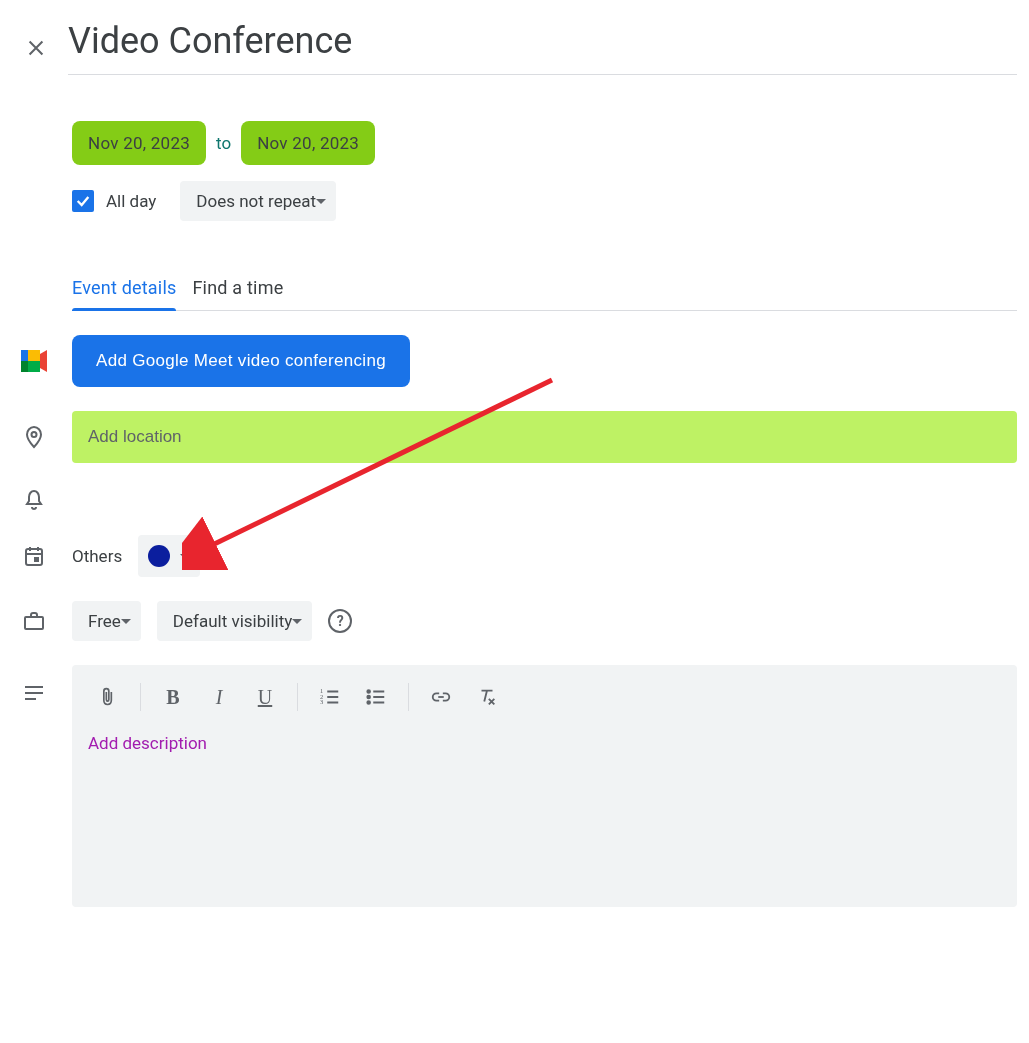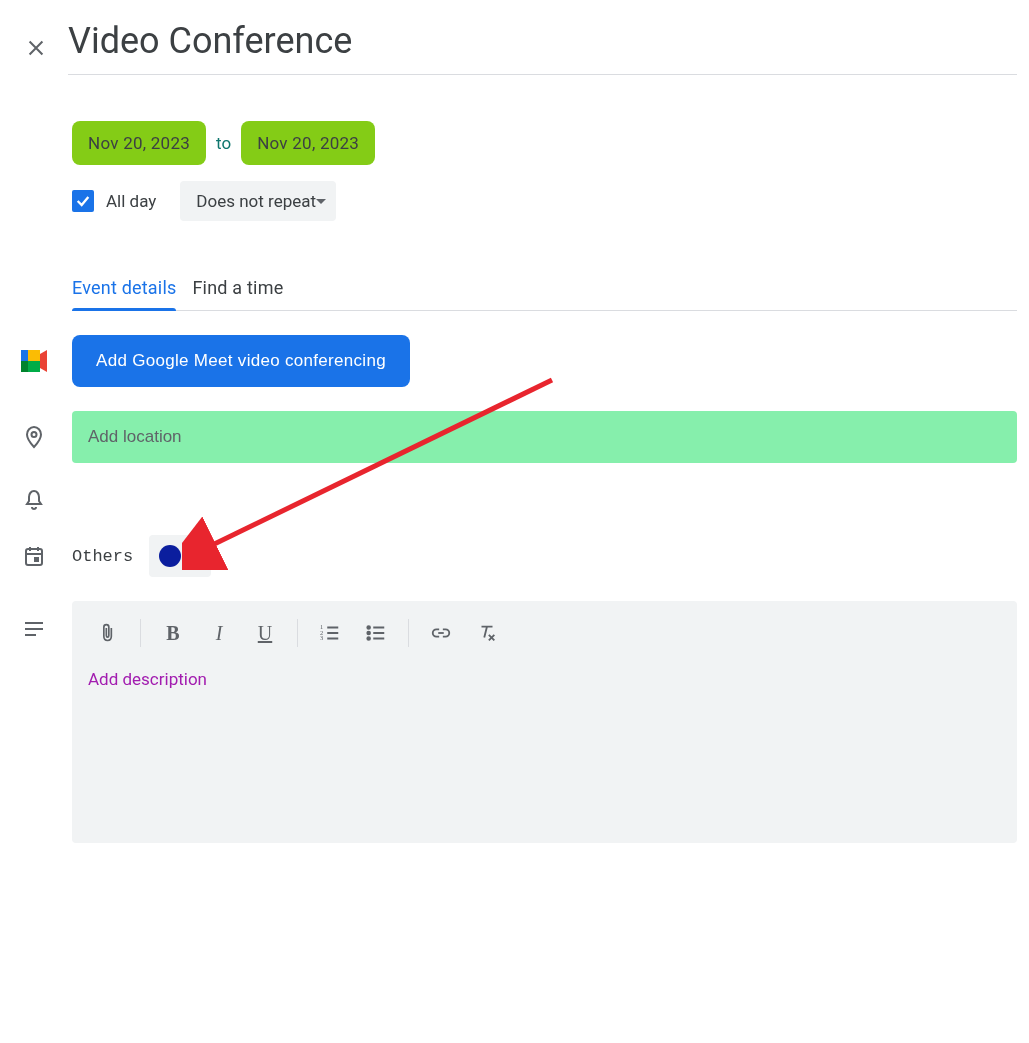--- a/index.html
+++ b/index.html
@@ -136,39 +136,38 @@
       border: none;
       border-radius: 8px;
       padding: 16px 24px;
       font-size: 17px;
       font-weight: 500;
       cursor: pointer;
       letter-spacing: .3px;
       width: fit-content;
     }
     .field {
-      background: #86efac;
+      background: #bef264;
       border-radius: 4px;
       border: none;
       padding: 16px 16px;
       font-size: 17px;
       width: 100%;
       color: #3c4043;
     }
     .field::placeholder { color: #5f6368; }
     .linklike {
       font-size: 17px;
       color: #3c4043;
       cursor: pointer;
     }
     .others-row {
       display: flex;
       align-items: center;
       gap: 16px;
-      font-family: Liberation Mono, monospace;
     }
     .color-pick {
       background: #f1f3f4;
       border-radius: 4px;
       padding: 10px 10px;
       display: inline-flex;
       align-items: center;
       gap: 10px;
       cursor: pointer;
     }
@@ -322,20 +321,39 @@
     <svg class="arrow-annot" style="left:170px; top:-165px;" width="380" height="200" viewBox="0 0 380 200">
       <defs>
         <marker id="ah" markerWidth="12" markerHeight="12" refX="3" refY="6" orient="auto">
           <path d="M0 0 L12 6 L0 12 Z" fill="#e8252e"></path>
         </marker>
       </defs>
       <line x1="370" y1="10" x2="20" y2="180" stroke="#e8252e" stroke-width="5" marker-end="url(#ah)"></line>
     </svg>
   </div>
 
+  <div class="row">
+    <div class="row-icon">
+      <svg width="24" height="24" viewBox="0 0 24 24" fill="none" stroke="currentColor" stroke-width="2">
+          <rect x="3" y="8" width="18" height="12" rx="1"></rect>
+          <path d="M9 8 V6 C9 5 9.5 4 11 4 H13 C14.5 4 15 5 15 6 V8"></path>
+        </svg>
+    </div>
+    <div class="avail-row">
+      <div class="dropdown">
+        <span>Free</span>
+        <span class="caret"></span>
+      </div>
+      <div class="dropdown">
+        <span>Default visibility</span>
+        <span class="caret"></span>
+      </div>
+      <div class="help-circle">?</div>
+    </div>
+  </div>
 
   <div class="row top-align">
     <div class="row-icon">
       <svg width="24" height="24" viewBox="0 0 24 24" fill="none" stroke="currentColor" stroke-width="2">
           <path d="M3 6 H21 M3 12 H21 M3 18 H14"></path>
         </svg>
     </div>
     <div class="desc-box">
       <div class="toolbar">
         <div class="tbtn">

